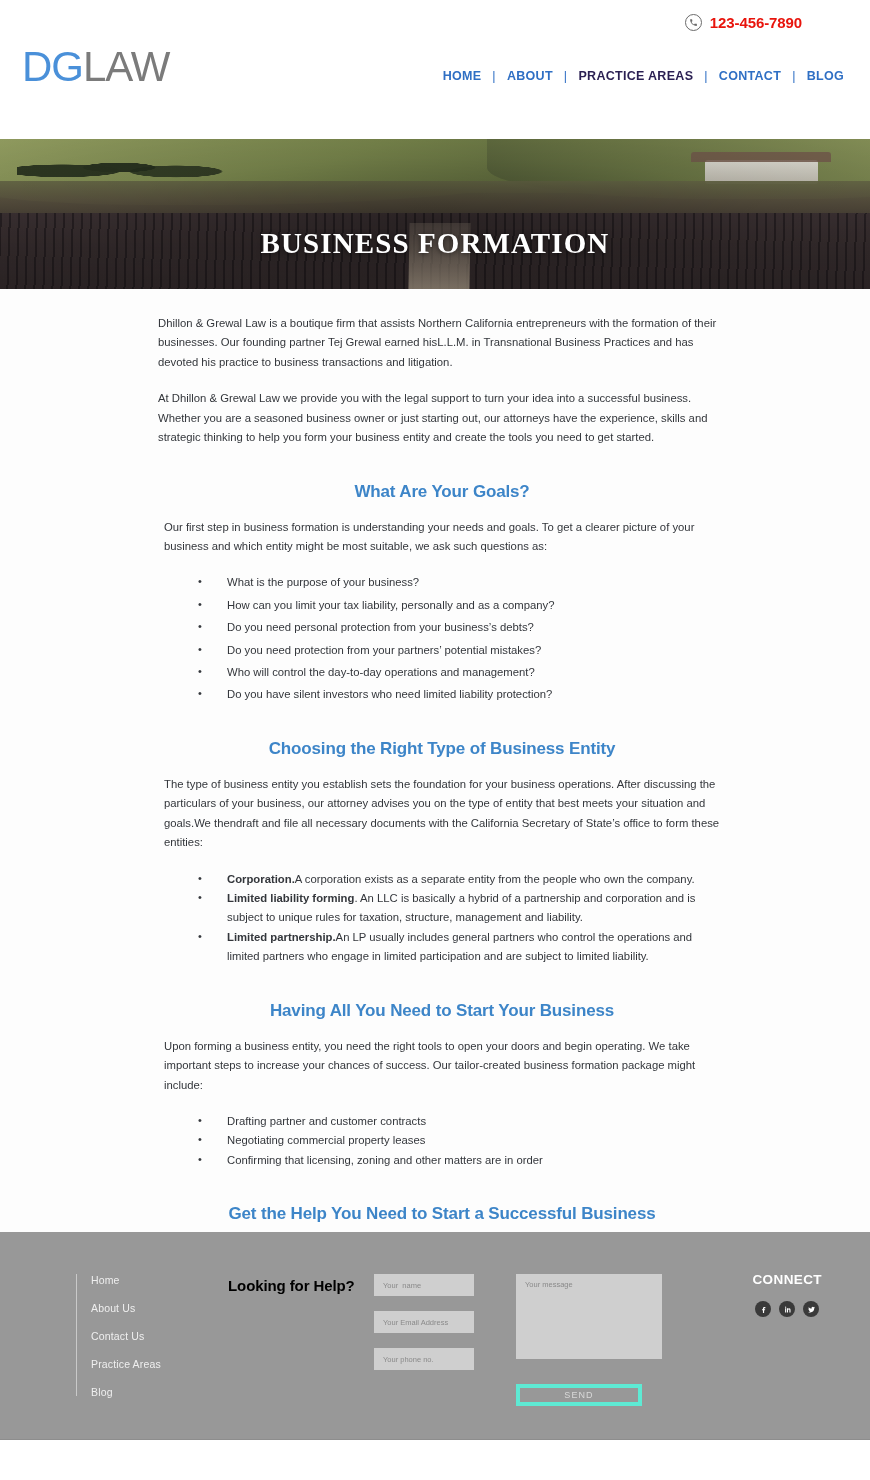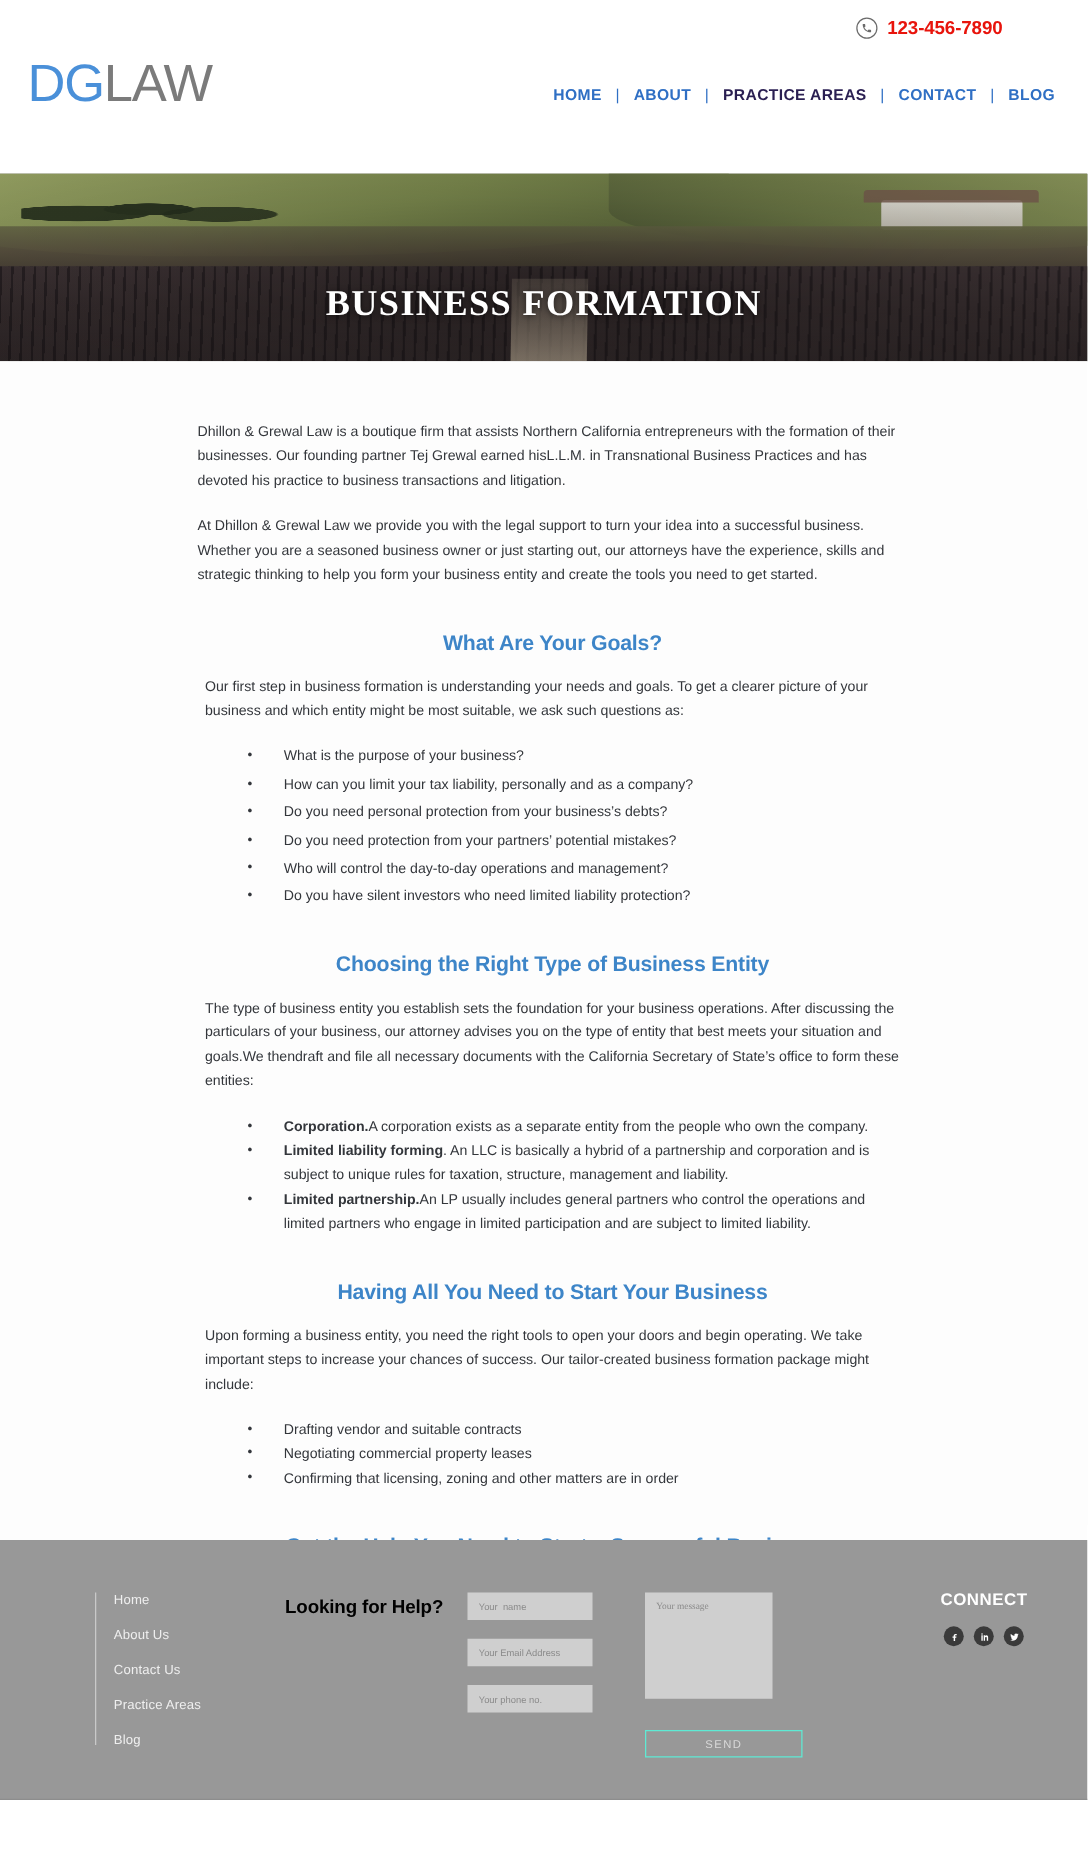--- a/index.html
+++ b/index.html
@@ -142,21 +142,21 @@
     text-shadow: 0 1px 5px rgba(0,0,0,0.55);
   }
 
   
   .content {
     background: #fdfdfd;
     padding: 0;
     position: relative;
     height: 943px;
   }
-  .wrap { width: 570px; margin: 0 auto; padding-top: 48px; }
+  .wrap { width: 570px; margin: 0 auto; padding-top: 25px; }
 
   .intro-p {
     font-size: 11.3px;
     color: #33363b;
     line-height: 1.72;
     margin-bottom: 17px;
     padding-left: 8px;
   }
   h2.sect {
     color: #3d85c8;
@@ -241,39 +241,39 @@
     color: #6e6e6e;
     padding: 0 0 0 9px;
     margin-bottom: 15px;
     display: block;
   }
   .field::placeholder { color: #8a8a8a; opacity: 1; }
 
   .msg-area {
     position: absolute;
     left: 516px; top: 42px;
-    width: 102px; height: 85px;
+    width: 146px; height: 85px;
     background: #cfcfcf;
     border: none;
     outline: none;
     resize: none;
-    font-family: Liberation Serif, serif;
+    font-family: Liberation Sans, sans-serif;
     font-size: 7.5px;
     color: #6e6e6e;
     padding: 6px 0 0 9px;
     line-height: 1.2;
   }
   .msg-area::placeholder { color: #8a8a8a; opacity: 1; }
 
   .send-btn {
     position: absolute;
     left: 516px; top: 152px;
     width: 126px; height: 22px;
     background: transparent;
-    border: 1px solid #5eead4;
+    border: 4px solid #5eead4;
     color: #d9d9d9;
     font-family: "Liberation Sans", sans-serif;
     font-size: 9px;
     letter-spacing: 1.1px;
     cursor: pointer;
   }
 
   .connect-block {
     position: absolute;
     right: 48px; top: 40px;
@@ -370,21 +370,21 @@
     <p class="body-p">The type of business entity you establish sets the foundation for your business operations. After discussing the particulars of your business, our attorney advises you on the type of entity that best meets your situation and goals.We thendraft and file all necessary documents with the California Secretary of State’s office to form these entities:</p>
     <ul class="bullets tight">
       <li><b>Corporation.</b><span>A corporation exists as a separate entity from the people who own the company.</span></li>
       <li><b>Limited liability forming</b><span>. An LLC is basically a hybrid of a partnership and corporation and is subject to unique rules for taxation, structure, management and liability.</span></li>
       <li><b>Limited partnership.</b><span>An LP usually includes general partners who control the operations and limited partners who engage in limited participation and are subject to limited liability.</span></li>
     </ul>
 
     <h2 class="sect">Having All You Need to Start Your Business</h2>
     <p class="body-p"> Upon forming a business entity, you need the right tools to open your doors and begin operating. We take  important steps to increase your chances of success. Our tailor-created business formation package might include:</p>
     <ul class="bullets tight">
-      <li>Drafting vendor and suitable contracts</li>
+      <li>Drafting partner and customer contracts</li>
       <li>Negotiating commercial property leases</li>
       <li>Confirming that licensing, zoning and other matters are in order</li>
     </ul>
 
     <h2 class="sect">Get the Help You Need to Start a Successful Business</h2>
     <p class="body-p">Dhillon &amp; Grewal Lawassists new businesses with entity formation, contracts and other vital issues. For the support you need for your new business, schedule an appointment with our business formation attorney at our offices in Sacramento or the Bay Area.</p>
 
   </div>
 </div>
 

